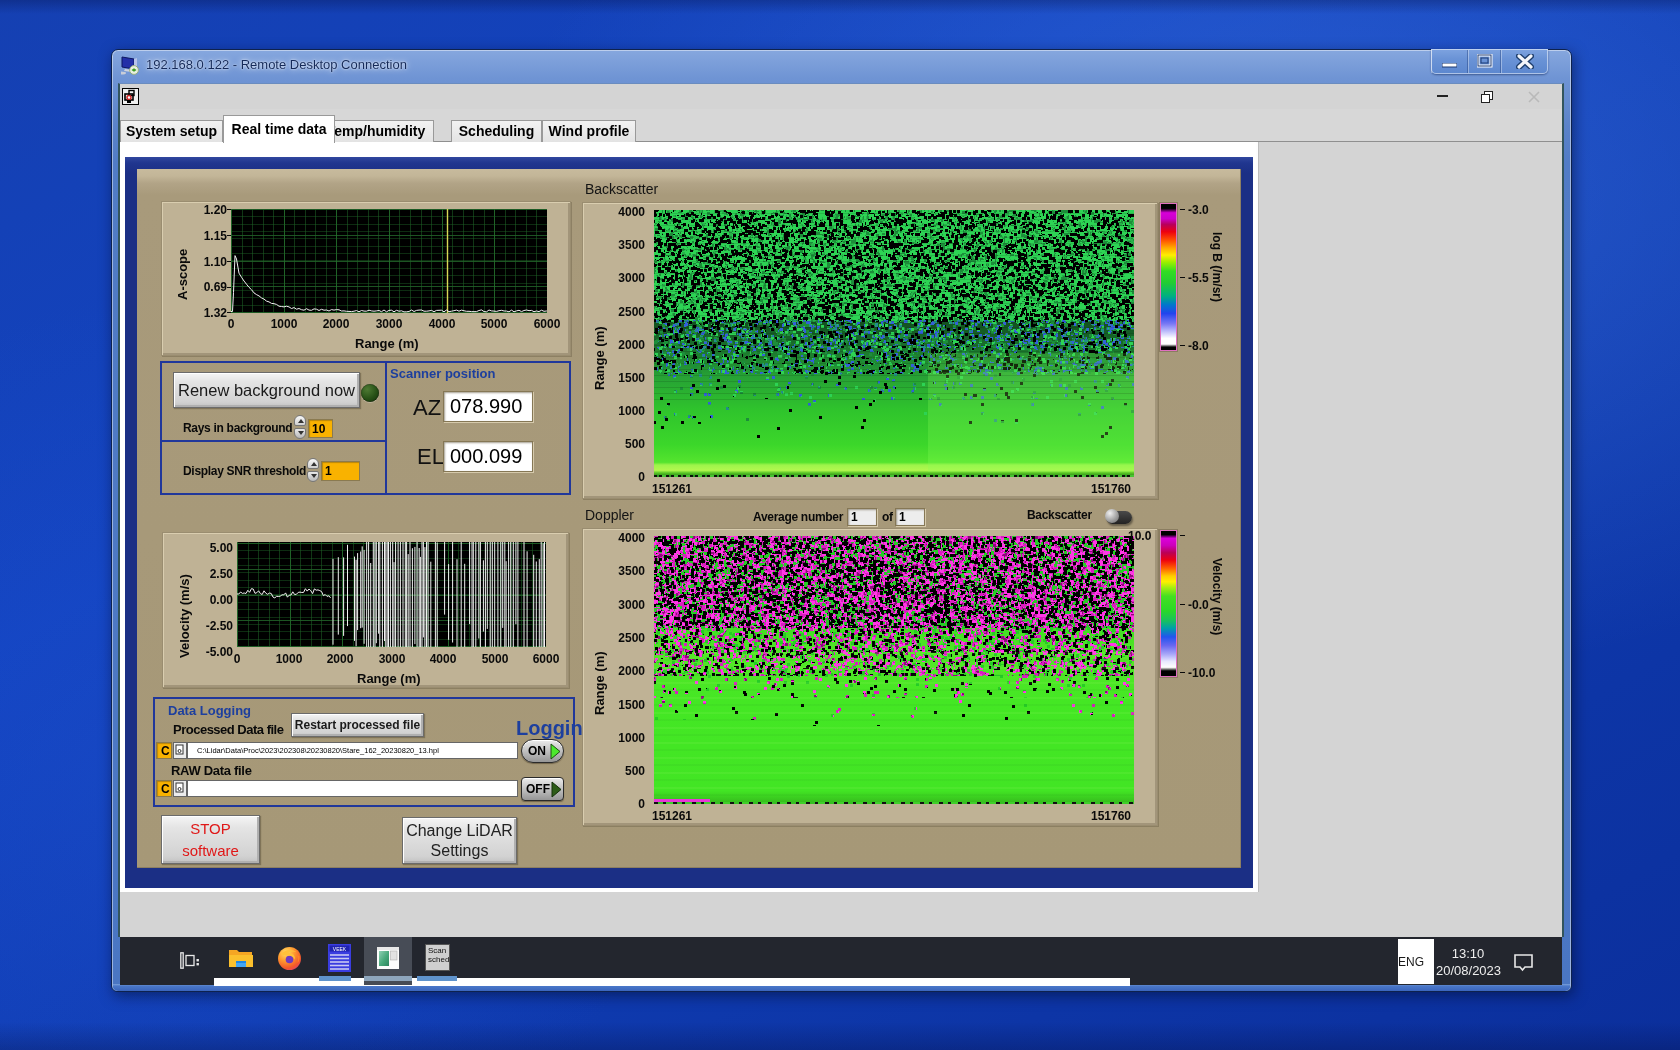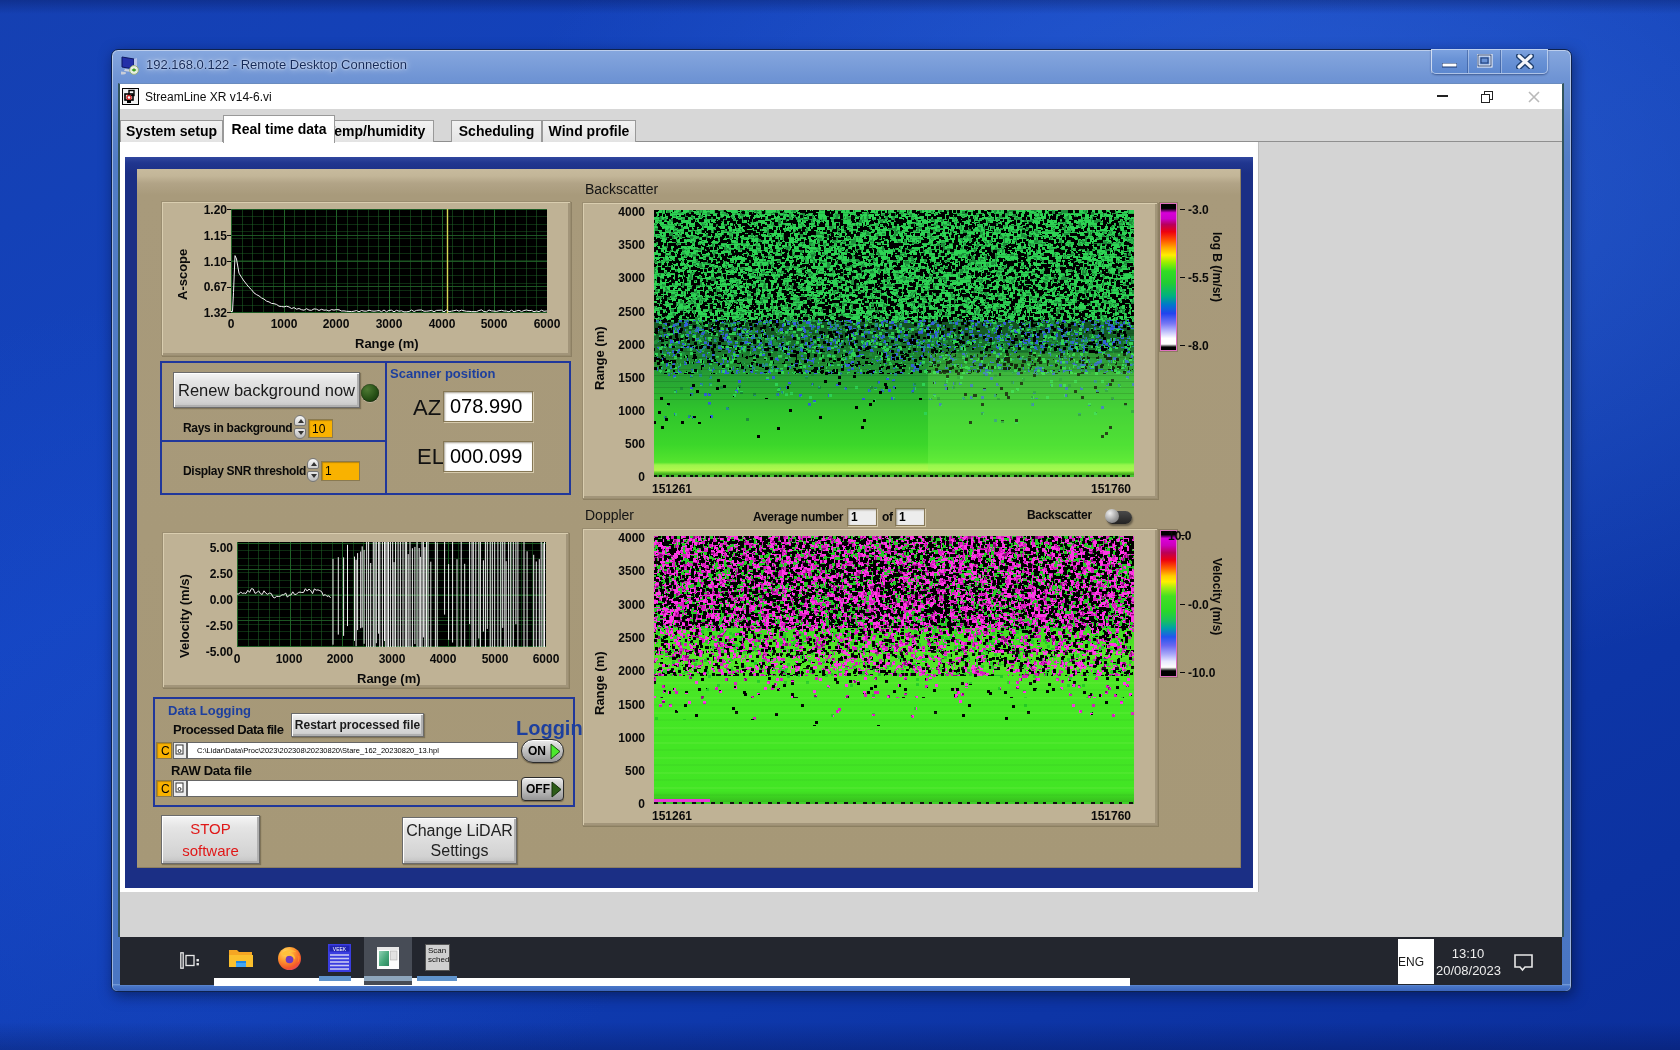--- a/index.html
+++ b/index.html
@@ -56,21 +56,21 @@
  repeating-linear-gradient(0deg, rgba(48,140,58,.6) 0 1px, transparent 1px 25.75px)}
 
 .grp{position:absolute;border:2px solid #20379b}
 .bluelab{position:absolute;font-size:13px;font-weight:bold;color:#1d3f9e;white-space:nowrap}
 .blab{position:absolute;font-size:12px;font-weight:bold;color:#0a0a0a;white-space:nowrap;letter-spacing:-0.3px}
 
 .btn3d{position:absolute;background:linear-gradient(180deg,#f5f5f5 0,#e4e4e4 25%,#d2d2d2 85%,#c2c2c2 100%);
  border:1px solid #6b6b6b;box-shadow:inset 1px 1px 0 #fff,inset -2px -2px 0 #b0b0b0,1px 1px 1px rgba(70,60,40,.4);
  color:#1a1a1a;text-align:center}
 .numbox{position:absolute;background:#fff;border:1px solid #857755;box-shadow:inset 1px 1px 2px rgba(90,80,55,.55), 1px 1px 0 #d6caac;color:#000}
-.orangebox{position:absolute;background:#f9b200;border:1px solid #8a7a50;box-shadow:inset 1px 1px 1px rgba(120,90,20,.5);color:#000;font-weight:normal;font-size:12px;padding-left:3px}
+.orangebox{position:absolute;background:#f9b200;border:1px solid #8a7a50;box-shadow:inset 1px 1px 1px rgba(120,90,20,.5);color:#000;font-weight:bold;font-size:12px;padding-left:3px}
 .spin{position:absolute;width:12px;height:24px}
 .spin .u,.spin .d{position:absolute;left:0;width:12px;height:11px;background:linear-gradient(180deg,#f8f8f8,#cfcfcf);border:1px solid #777;border-radius:6px 6px 2px 2px}
 .spin .d{bottom:0;border-radius:2px 2px 6px 6px;background:linear-gradient(180deg,#e8e8e8,#b9b9b9)}
 .spin i{position:absolute;left:3px;width:0;height:0;border-left:3px solid transparent;border-right:3px solid transparent}
 .spin .u i{top:3px;border-bottom:4px solid #333}
 .spin .d i{bottom:3px;border-top:4px solid #333}
 
 .cbar{position:absolute;width:17px;border:1px solid #e070c0;box-shadow:0 0 0 1px #8a7d60}
 .cblab{position:absolute;font-size:12px;font-weight:bold;color:#0a0a0a;white-space:nowrap}
 .tick{position:absolute;background:#0a0a0a}
@@ -114,23 +114,20 @@
         <rect x="1" y="1" width="13" height="11" fill="none" stroke="#1c3a72" stroke-width="1"></rect>
         <rect x="4" y="4" width="7" height="5" fill="none" stroke="#1c3a72" stroke-width="1"></rect>
       </svg>
     <svg class="abs" style="left:85px;top:5px" width="18" height="15" viewBox="0 0 18 15">
         <path d="M3 2 L15 13 M15 2 L3 13" stroke="#20406f" stroke-width="6" stroke-linecap="round"></path>
         <path d="M3 2 L15 13 M15 2 L3 13" stroke="#f4f6fa" stroke-width="3.2" stroke-linecap="round"></path>
       </svg>
   </div>
 
   <div id="vi"></div>
-  <div id="vititle">
-      <div class="t">StreamLine XR v14-6.vi</div>
-    </div>
   <svg class="abs" style="left:122px;top:88px" width="17" height="17" viewBox="0 0 17 17">
     <rect x="0.5" y="0.5" width="16" height="16" fill="#f0f0f0" stroke="#000"></rect>
     <rect x="3" y="6" width="8" height="6" fill="none" stroke="#000" stroke-width="1.6"></rect>
     <rect x="7" y="2.5" width="5" height="5" fill="none" stroke="#000" stroke-width="1.4"></rect>
     <circle cx="7" cy="9.5" r="2" fill="#fff" stroke="#cc2222" stroke-width="1.4"></circle>
     <rect x="5" y="12" width="4" height="3" fill="#000"></rect>
   </svg>
   <div class="abs" style="left:1437px;top:95px;width:11px;height:2px;background:#222"></div>
   <svg class="abs" style="left:1481px;top:91px" width="12" height="12">
       <rect x="3.5" y="0.5" width="8" height="8" fill="#fff" stroke="#222"></rect>
@@ -155,21 +152,21 @@
   <div class="plot" style="left:231px;top:209px;width:316px;height:104px">
     <div class="grid" style="inset:0"></div>
     <svg width="316" height="104" style="position:absolute;left:0;top:0">
       <line x1="216.5" y1="0" x2="216.5" y2="104" stroke="#d8d855" stroke-width="1.4"></line>
       <polyline points="0,102.5 1.5,102.5 2.5,83.4 4,46.6 5.5,50.0 8.0,64.2 10.5,68.3 13.0,72.0 15.5,75.2 18.0,78.3 20.5,80.7 23.0,83.9 25.5,85.6 28.0,86.9 30.5,88.9 33.0,90.1 35.5,92.1 38.0,92.9 40.5,94.4 43.0,94.7 45.5,95.4 48.0,97.2 50.5,97.5 53.0,97.9 55.5,97.2 58.0,97.9 60.5,99.5 63.0,98.6 65.5,100.2 68.0,99.5 70.5,100.7 73.0,101.2 75.5,99.7 78.0,101.1 80.5,101.3 83.0,99.9 85.5,100.2 88.0,101.5 90.5,100.3 93.0,101.2 95.5,101.0 98.0,102.0 100.5,100.6 103.0,101.1 105.5,100.6 108.0,100.8 110.5,102.0 113.0,101.9 115.5,102.3 118.0,102.4 120.5,102.6 123.0,102.2 125.5,101.6 128.0,102.8 130.5,101.5 133.0,102.1 135.5,102.2 138.0,101.2 140.5,101.9 143.0,102.2 145.5,101.9 148.0,101.5 150.5,102.7 153.0,101.0 155.5,102.8 158.0,101.4 160.5,101.2 163.0,102.8 165.5,101.3 168.0,102.2 170.5,101.8 173.0,102.9 175.5,102.8 178.0,102.5 180.5,101.0 183.0,102.5 185.5,101.4 188.0,101.1 190.5,101.0 193.0,102.2 195.5,102.2 198.0,101.9 200.5,101.4 203.0,102.7 205.5,101.4 208.0,101.3 210.5,101.2 213.0,102.8 215.5,101.0 218.0,102.7 220.5,102.2 223.0,101.7 225.5,101.1 228.0,102.2 230.5,101.1 233.0,101.8 235.5,102.3 238.0,102.3 240.5,102.6 243.0,102.7 245.5,102.6 248.0,101.5 250.5,100.9 253.0,102.6 255.5,102.8 258.0,101.0 260.5,101.9 263.0,102.1 265.5,102.4 268.0,101.7 270.5,101.3 273.0,102.0 275.5,102.1 278.0,102.8 280.5,101.1 283.0,102.8 285.5,101.9 288.0,101.3 290.5,102.6 293.0,101.5 295.5,101.0 298.0,101.7 300.5,101.4 303.0,102.7 305.5,102.0 308.0,102.6 310.5,101.2 313.0,102.3 315.5,102.0 318.0,100.9" fill="none" stroke="#f2f2f2" stroke-width="1"></polyline>
     </svg>
   </div>
   <div class="ylab" style="left:190px;top:203px;width:37px">1.20</div>
   <div class="ylab" style="left:190px;top:229px;width:37px">1.15</div>
   <div class="ylab" style="left:190px;top:255px;width:37px">1.10</div>
-  <div class="ylab" style="left:190px;top:280px;width:37px">0.67</div>
+  <div class="ylab" style="left:190px;top:280px;width:37px">0.69</div>
   <div class="ylab" style="left:190px;top:306px;width:37px">1.32</div>
   <div class="tick" style="left:227px;top:209px;width:4px;height:1px"></div>
   <div class="tick" style="left:227px;top:235px;width:4px;height:1px"></div>
   <div class="tick" style="left:227px;top:261px;width:4px;height:1px"></div>
   <div class="tick" style="left:227px;top:287px;width:4px;height:1px"></div>
   <div class="tick" style="left:227px;top:312px;width:4px;height:1px"></div>
   <div class="axtitle vert" style="left:176px;top:230px;height:70px;line-height:14px">A-scope</div>
   <div class="xlab" style="left:221px;top:317px;width:20px;text-align:center">0</div>
   <div class="xlab" style="left:264px;top:317px;width:40px;text-align:center">1000</div>
   <div class="xlab" style="left:316px;top:317px;width:40px;text-align:center">2000</div>
@@ -589,21 +586,21 @@
   <div class="ylab" style="left:605px;top:664px;width:40px">2000</div>
   <div class="ylab" style="left:605px;top:698px;width:40px">1500</div>
   <div class="ylab" style="left:605px;top:731px;width:40px">1000</div>
   <div class="ylab" style="left:605px;top:764px;width:40px">500</div>
   <div class="ylab" style="left:605px;top:797px;width:40px">0</div>
   <div class="axtitle vert" style="left:593px;top:625px;height:90px;line-height:14px">Range (m)</div>
   <div class="xlab" style="left:652px;top:809px">151261</div>
   <div class="xlab" style="left:1091px;top:809px">151760</div>
   <div class="cbar" style="left:1160px;top:530px;height:147px;background:linear-gradient(180deg,#000 0,#000 2.5%,#dd00dd 5%,#cc00bb 10%,#bb0055 15%,#ee0010 20%,#ff6600 26%,#ffcc00 31%,#fff000 35%,#a8ee10 39%,#44e020 45%,#2ad828 55%,#18c060 62%,#00a0a8 67%,#2255ee 73%,#6868f0 79%,#a8a8f8 85%,#e8e8ff 90%,#fff 94%,#000 96.5%,#000 100%)"></div>
   <div class="tick" style="left:1180px;top:535px;width:5px;height:1px"></div>
-  <div class="cblab" style="left:1168px;top:529px">10.0</div>
+  <div class="cblab" style="left:1128px;top:529px">10.0</div>
   <div class="tick" style="left:1180px;top:604px;width:5px;height:1px"></div>
   <div class="cblab" style="left:1188px;top:598px">-0.0</div>
   <div class="tick" style="left:1180px;top:672px;width:5px;height:1px"></div>
   <div class="cblab" style="left:1188px;top:666px">-10.0</div>
   <div class="cblab vertcw" style="left:1210px;top:558px;height:100px">Velocity (m/s)</div>
 
   <div id="taskbar"></div>
   <div id="whitestrip"></div>
   <div class="tbunder" style="left:319px;top:976px;width:32px;background:#5f93cc"></div>
   <div class="abs" style="left:364px;top:937px;width:48px;height:48px;background:#474c56"></div>

